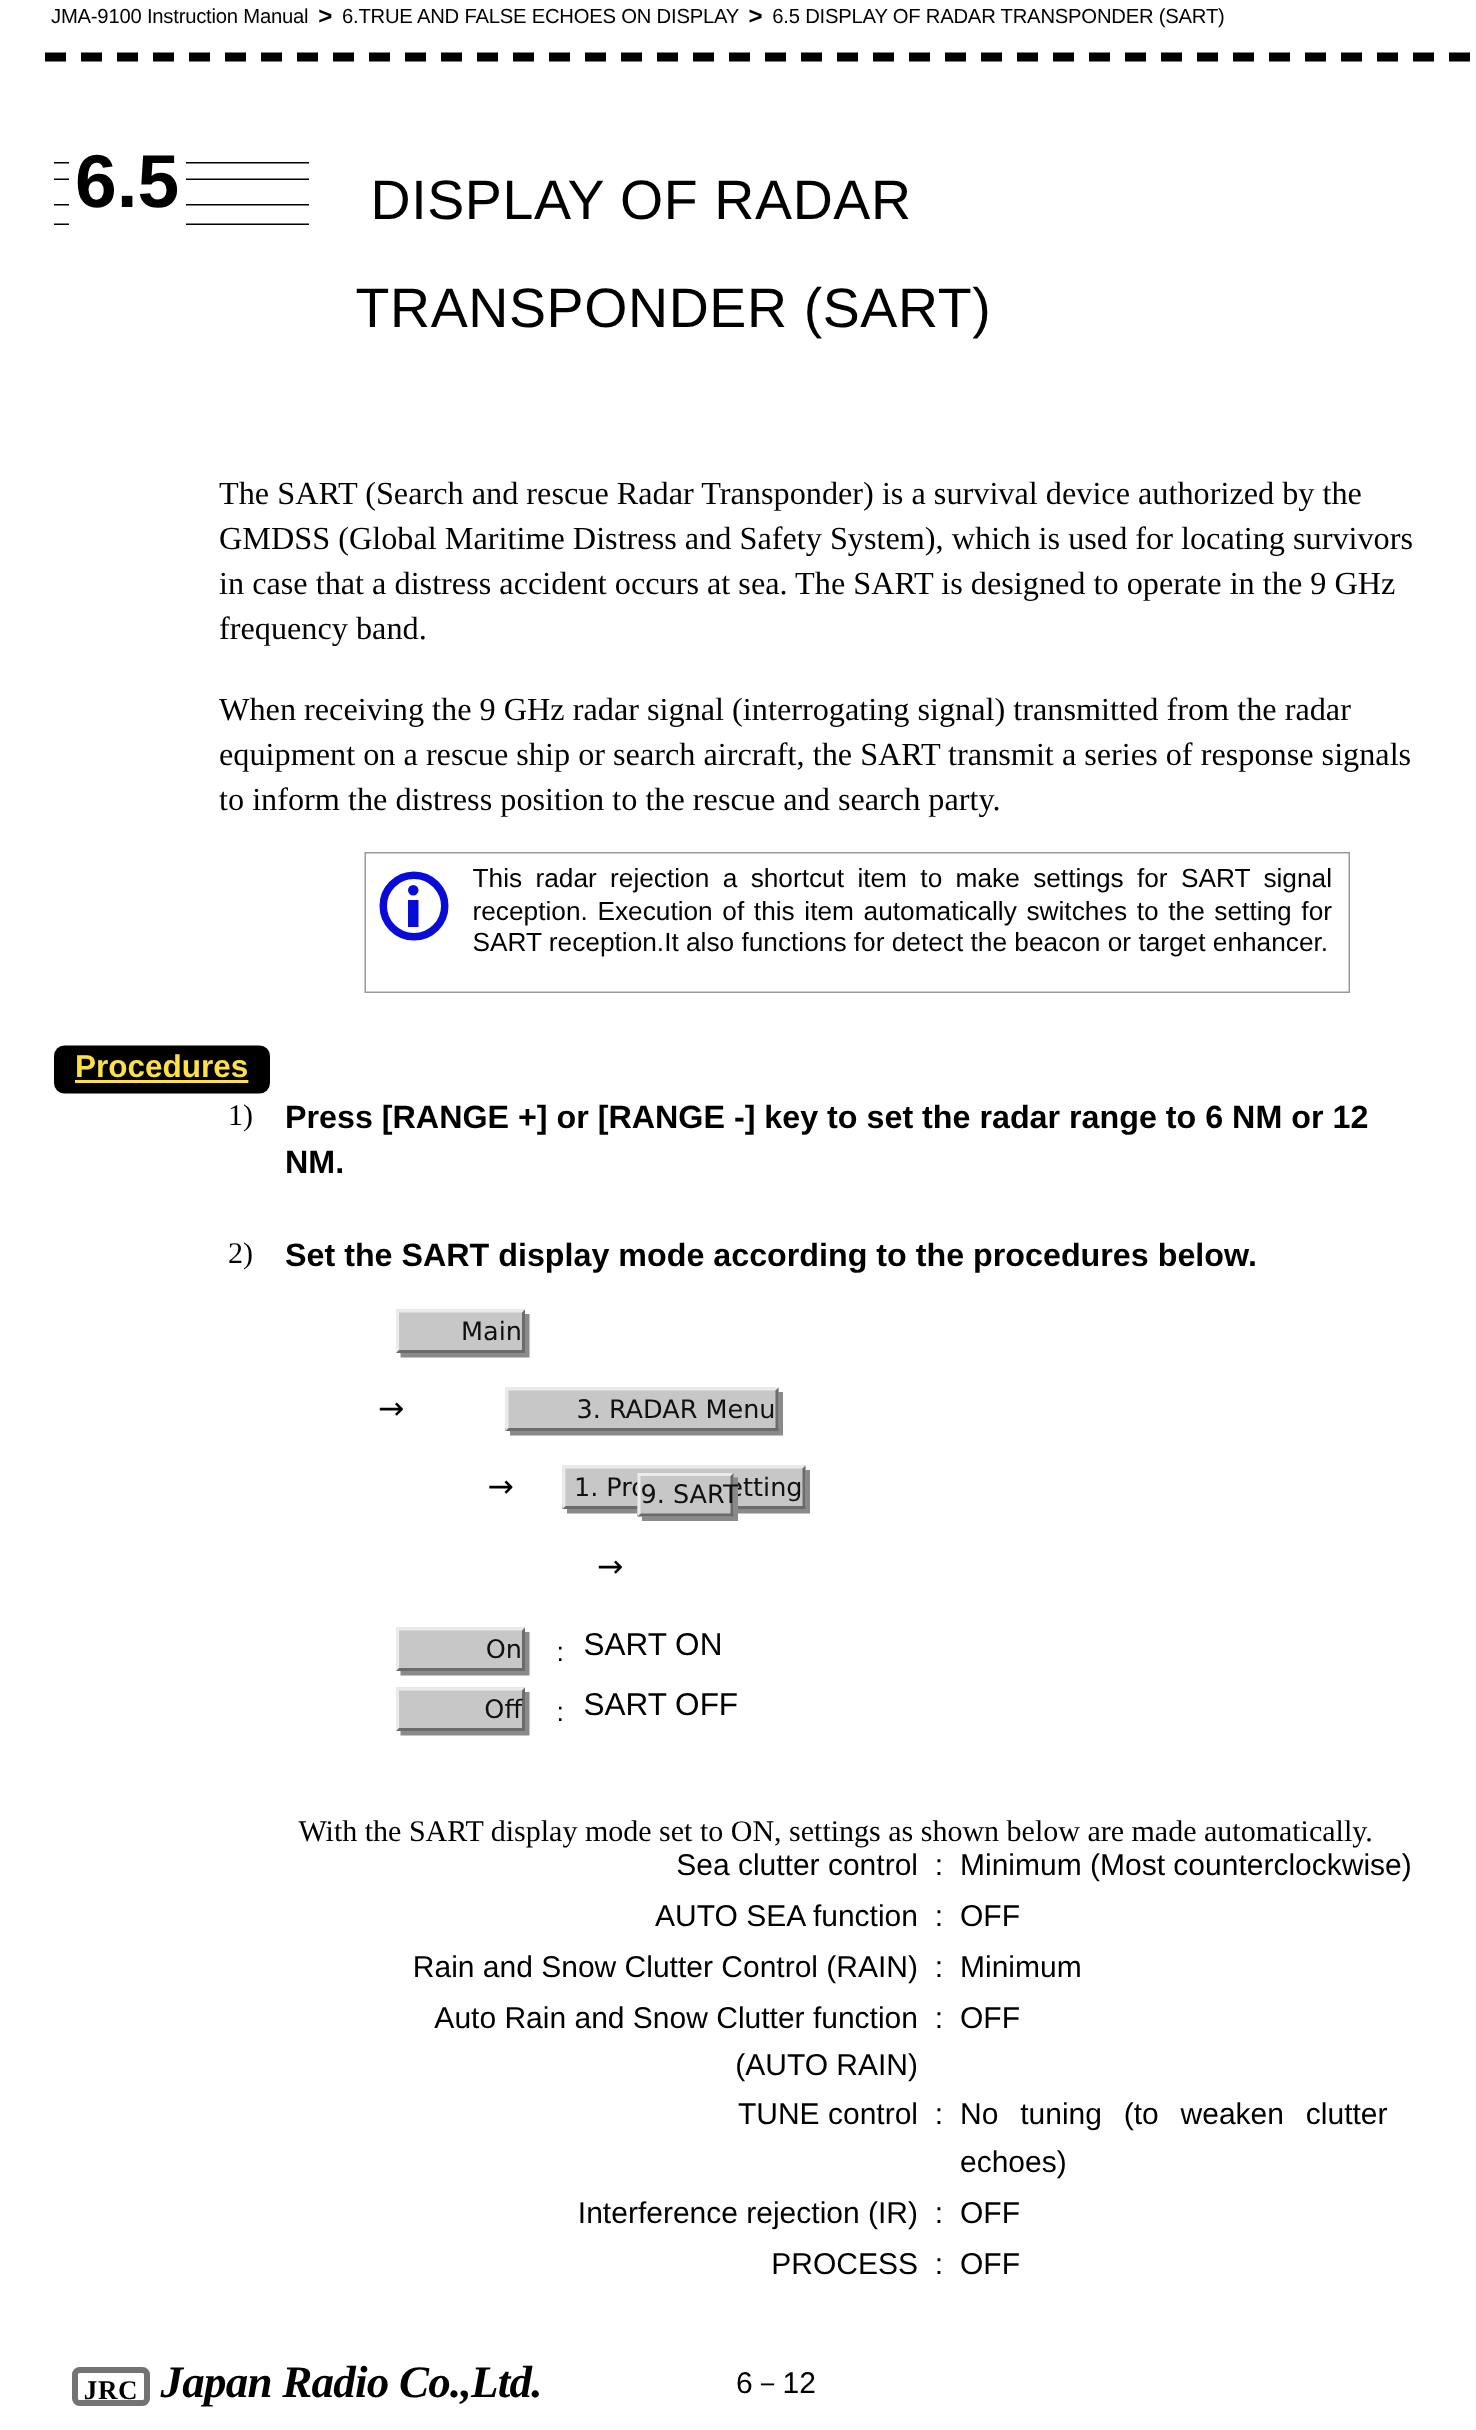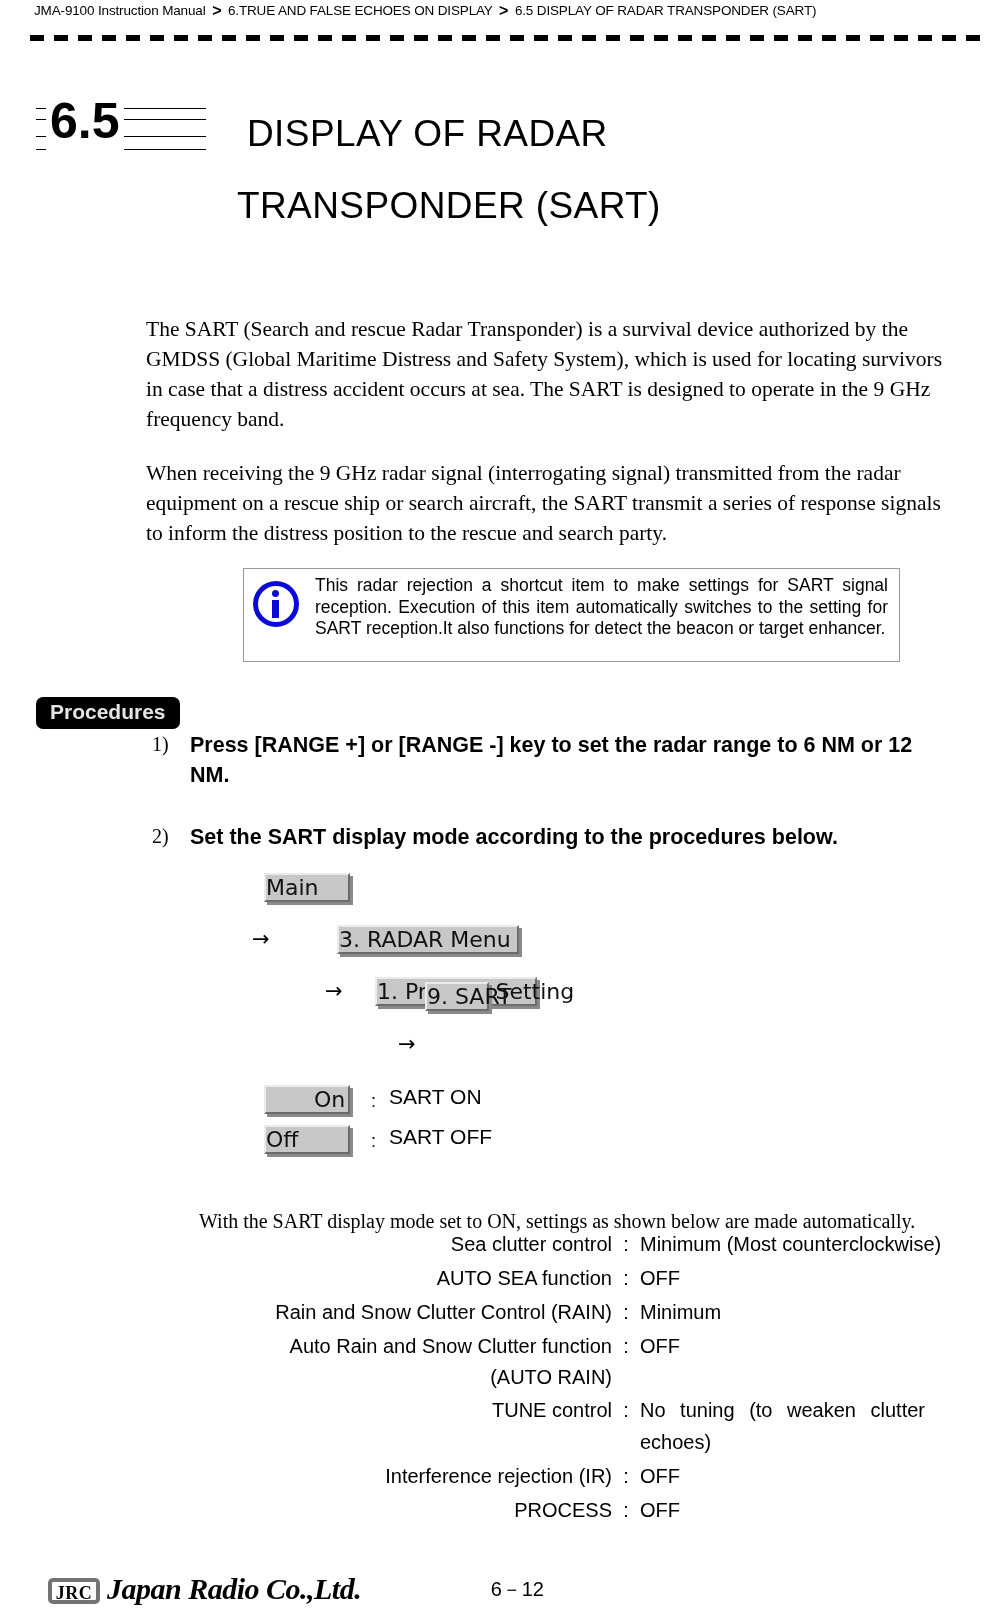--- a/index.html
+++ b/index.html
@@ -160,26 +160,27 @@
     text-justify: inter-word;
   }
 
   
   .proc-tag {
     position: absolute;
     left: 36px;
     top: 697px;
     padding: 3px 14px 5px 14px;
     background: #000000;
-    color: #e5e5e5;
+    color: #fde047;
     font-family: "Liberation Sans", sans-serif;
     font-weight: bold;
     font-size: 21px;
     line-height: 24px;
     border-radius: 7px;
+    text-decoration: underline;
   }
 
   
   .step-num {
     position: absolute;
     font-family: "Liberation Serif", serif;
     font-size: 20px;
     line-height: 28px;
   }
   .step-txt {
@@ -198,23 +199,23 @@
   .mbtn {
     position: absolute;
     background: #c7c7c7;
     border-top: 2px solid #ebebeb;
     border-left: 2px solid #ebebeb;
     border-right: 2px solid #6b6b6b;
     border-bottom: 2px solid #6b6b6b;
     box-shadow: 3px 3px 0 0 #8a8a8a;
     box-sizing: border-box;
     font-family: "DejaVu Sans", sans-serif;
-    font-size: 22px;
+    font-size: 17px;
     line-height: 26px;
-    text-align: left;
+    text-align: right;
     color: #111;
     white-space: nowrap;
   }
   #btn-main    { left: 264px; top: 873px; width: 86px;  height: 29px; }
   #btn-radar   { left: 337px; top: 925px; width: 182px; height: 29px; }
   #btn-process { left: 375px; top: 977px; width: 162px; height: 29px; }
   #btn-sart    { left: 425px; top: 982px; width: 64px; height: 29px; }
   #btn-on      { left: 264px; top: 1085px; width: 86px; height: 29px; padding-left: 48px; }
   #btn-off     { left: 264px; top: 1125px; width: 86px; height: 29px; }
 

